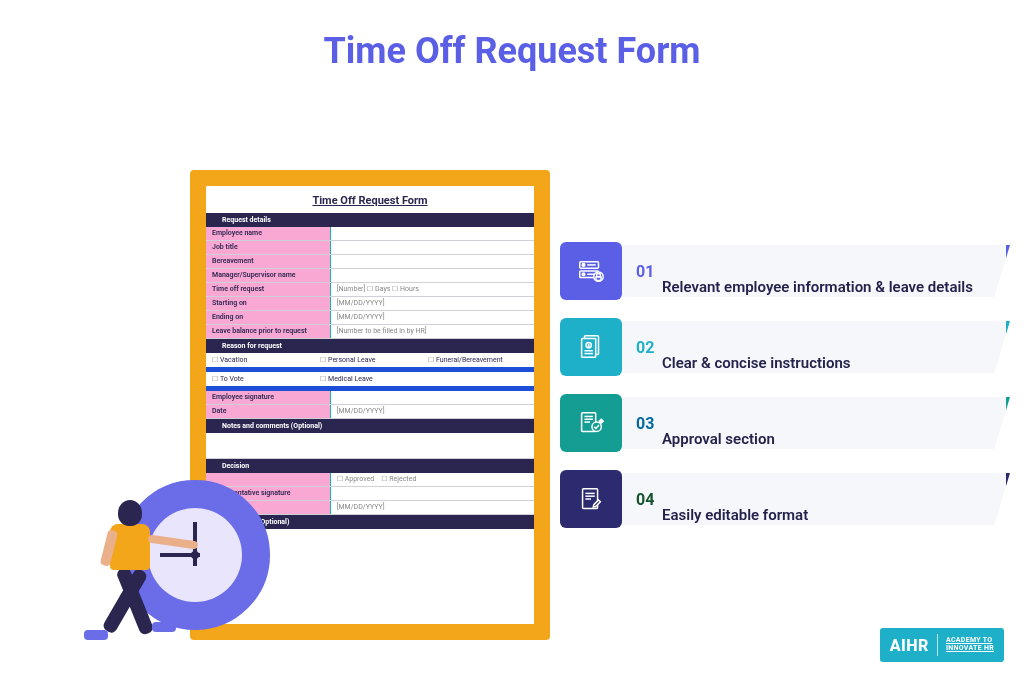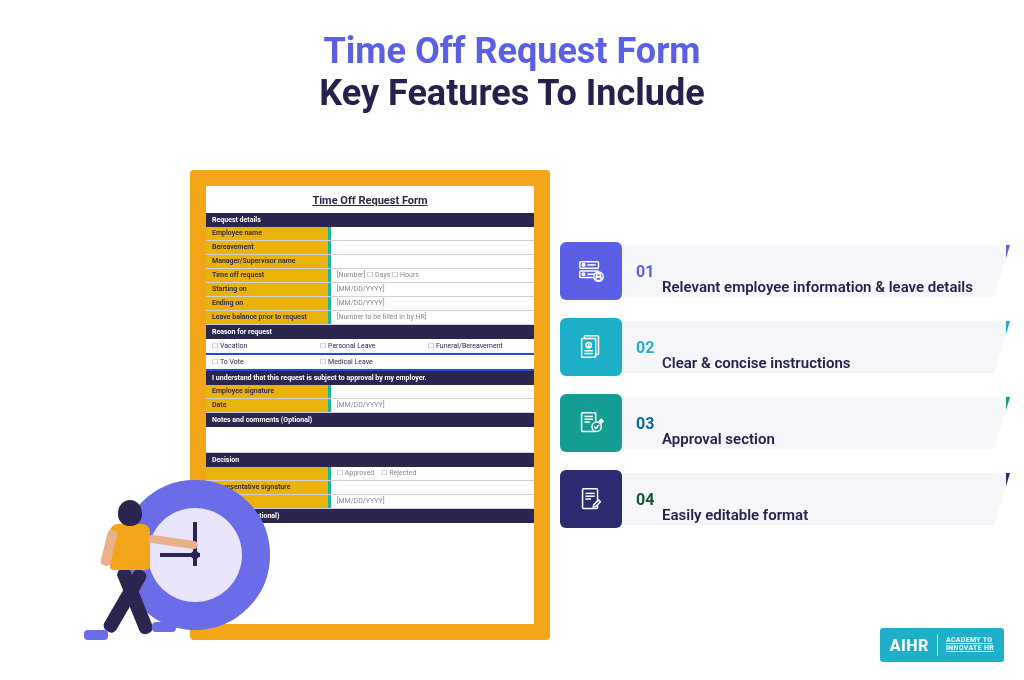--- a/index.html
+++ b/index.html
@@ -52,44 +52,44 @@
     font-size: 11px;
     padding: 8px 0 6px;
     color: #2b2650;
     text-decoration: underline;
   }
   .bar {
     background: #2b2650;
     color: #fff;
     font-weight: 700;
     font-size: 7px;
-    padding: 3px 6px;
+    padding: 3px 16px;
   }
   .row {
     display: flex;
     border-bottom: 1px solid #d0d0d8;
     min-height: 14px;
   }
   .row .lbl {
     width: 38%;
-    background: #eab308;
+    background: #f9a8d4;
     padding: 2px 6px;
     font-weight: 600;
-    border-right: 3px solid #14b8a6;
+    border-right: 1px solid #14b8a6;
   }
   .row .val {
     flex: 1;
     padding: 2px 6px;
     color: #888;
   }
   .chk-row {
     display: flex;
     padding: 3px 6px;
     gap: 8px;
-    border-bottom: 2px solid #1d4ed8;
+    border-bottom: 5px solid #1d4ed8;
   }
   .chk-row span { flex:1; }
   .chk-row span::before { content: "☐ "; color:#888; }
 
   
   .clock {
     position: absolute;
     left: 120px;
     top: 480px;
     width: 150px;
@@ -232,30 +232,33 @@
     line-height: 1.1;
     letter-spacing: 0.3px;
     text-decoration: underline;
   }
 </style>
 </head>
 <body>
 
 <div class="title-block">
   <div class="title-line1">Time Off Request Form</div>
-  <div class="title-line2">Key Features To Include</div>
 </div>
 
 <div class="form-wrap">
   <div class="form-doc">
     <div class="form-title">Time Off Request Form</div>
 
     <div class="bar">Request details</div>
     <div class="row">
         <div class="lbl">Employee name</div>
+        <div class="val"></div>
+      </div>
+    <div class="row">
+        <div class="lbl">Job title</div>
         <div class="val"></div>
       </div>
     <div class="row">
         <div class="lbl">Bereavement</div>
         <div class="val"></div>
       </div>
     <div class="row">
         <div class="lbl">Manager/Supervisor name</div>
         <div class="val"></div>
       </div>
@@ -281,21 +284,20 @@
       <span>Vacation</span>
       <span>Personal Leave</span>
       <span>Funeral/Bereavement</span>
     </div>
     <div class="chk-row">
       <span>To Vote</span>
       <span>Medical Leave</span>
       <span style="visibility:hidden">x</span>
     </div>
 
-    <div class="bar">I understand that this request is subject to approval by my employer.</div>
     <div class="row">
         <div class="lbl">Employee signature</div>
         <div class="val"></div>
       </div>
     <div class="row">
         <div class="lbl">Date</div>
         <div class="val">[MM/DD/YYYY]</div>
       </div>
 
     <div class="bar">Notes and comments (Optional)</div>

